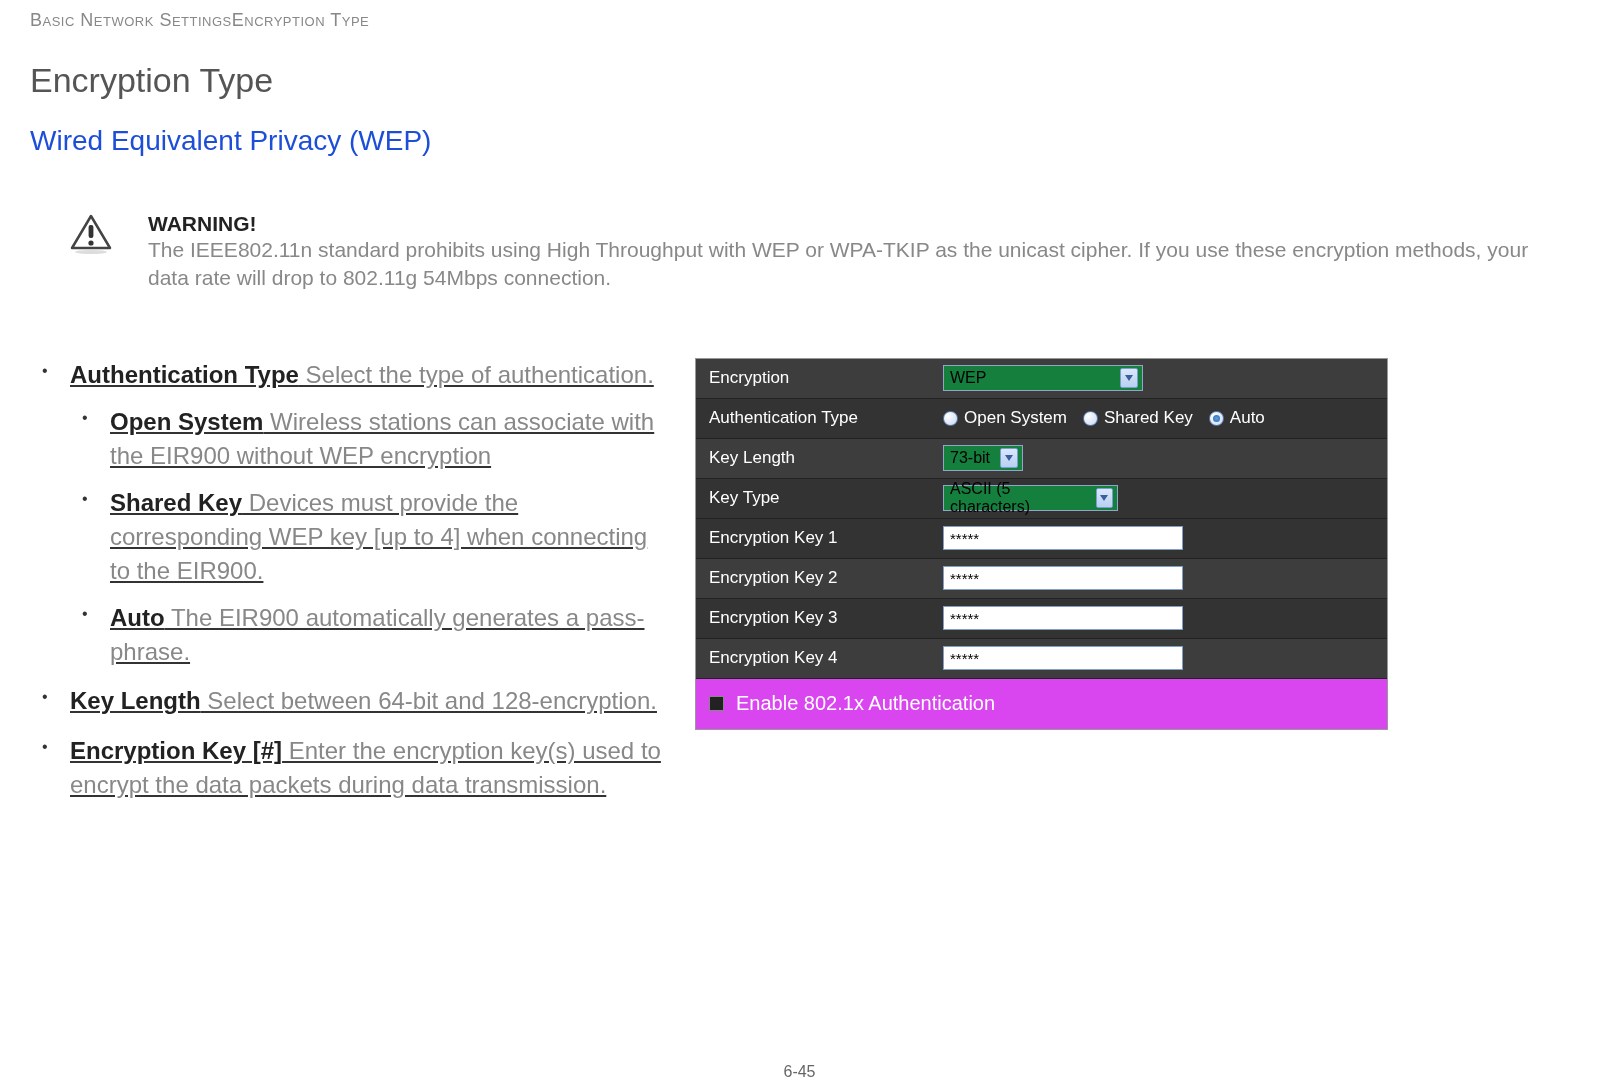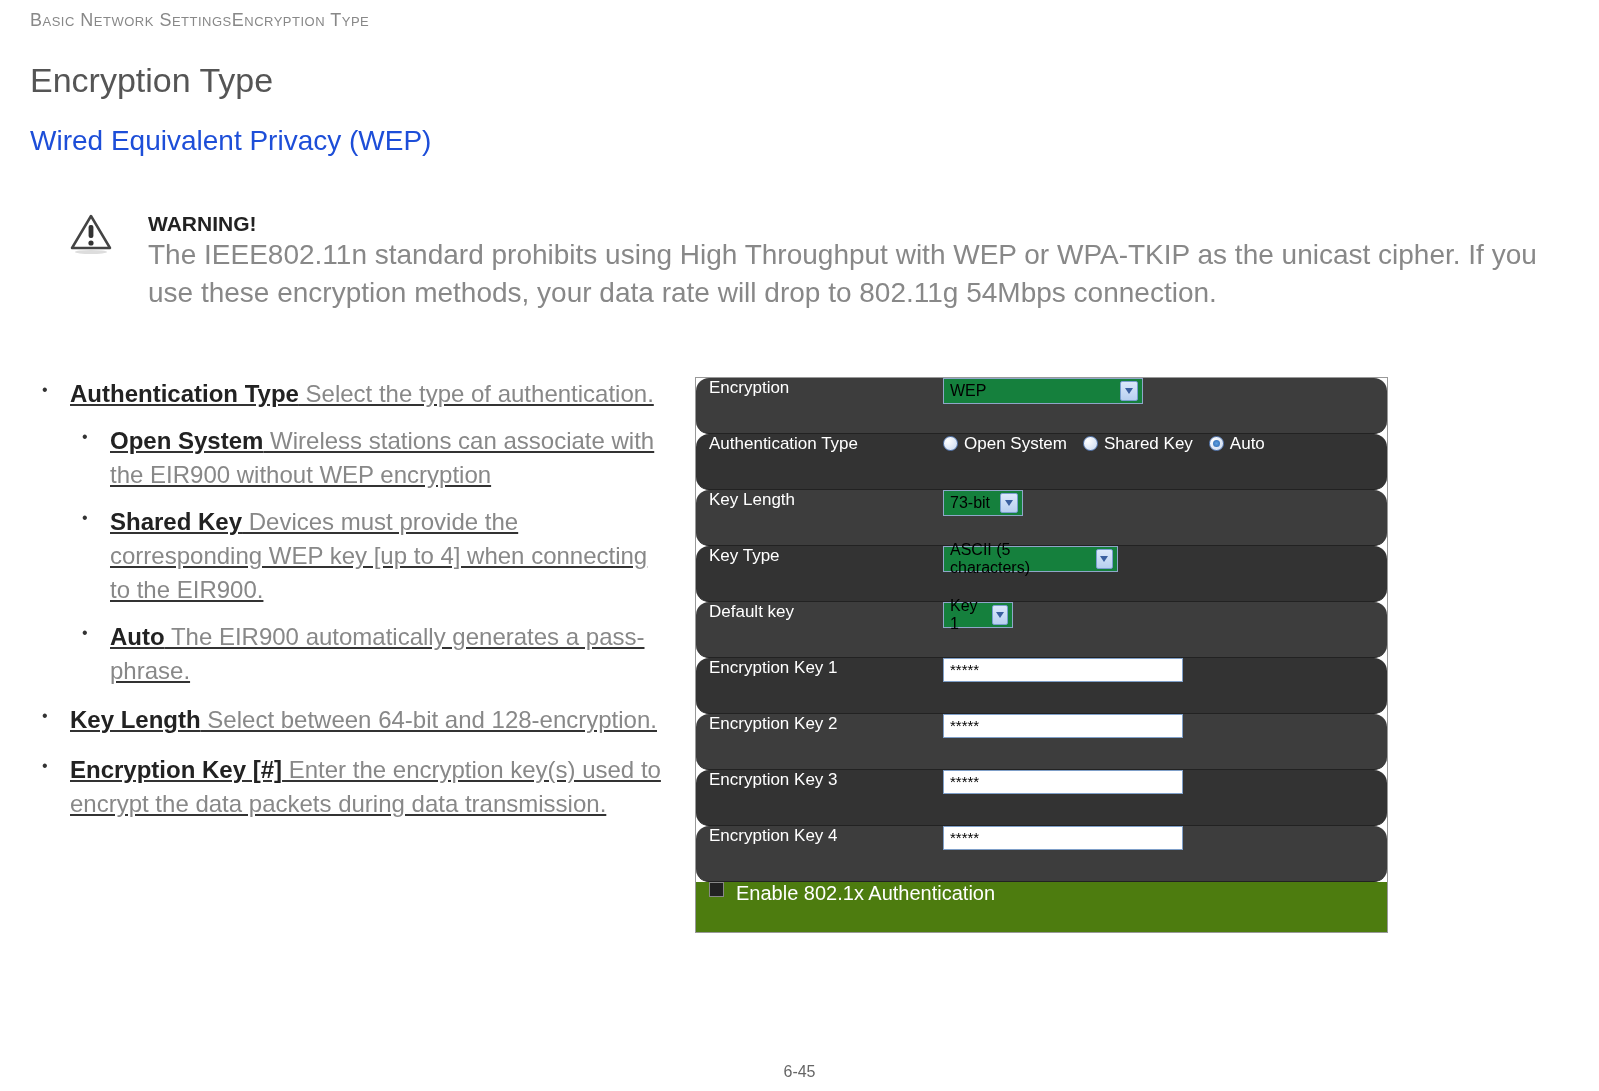--- a/index.html
+++ b/index.html
@@ -45,21 +45,21 @@
       flex: 0 0 auto;
       margin-top: 2px;
     }
     .warning-text { flex: 1; }
     .warning-label {
       font-weight: bold;
       font-size: 21px;
       color: #222;
     }
     .warning-body {
-      font-size: 28px;
+      font-size: 21px;
       color: #888;
       line-height: 1.35;
     }
     .content-row { display: flex; gap: 25px; }
     .left-col {
       flex: 0 0 640px;
       font-size: 24px;
       line-height: 1.4;
       text-decoration: underline;
     }
@@ -86,25 +86,24 @@
     
     .router-panel {
       width: 693px;
       border: 1px solid #999;
       font-family: Tahoma, Arial, sans-serif;
       font-size: 17px;
       color: #fff;
     }
     .r-row {
       display: flex;
-      align-items: flex-start;
-      height: 56px;
+      align-items: center;
+      height: 40px;
       background: #3d3d3d;
       border-bottom: 1px solid #222;
-      border-radius: 13px;
     }
     .r-row.alt { background: #333; }
     .r-label {
       flex: 0 0 247px;
       padding-left: 13px;
     }
     .r-ctrl {
       flex: 1;
       display: flex;
       align-items: center;
@@ -143,24 +142,24 @@
     }
     .txt {
       background: #fff; color: #000;
       width: 240px; height: 24px;
       border: 1px solid #7f9fc8;
       padding: 0 6px;
       font-size: 15px;
       display: inline-flex; align-items: center;
     }
     .r-footer {
-      background: #4d7c0f;
+      background: #d946ef;
       height: 50px;
       display: flex;
-      align-items: flex-start;
+      align-items: center;
       padding-left: 13px;
       gap: 12px;
     }
     .chk {
       width: 15px; height: 15px;
       border: 1px solid #888;
       background: #222;
     }
     .footer-label { font-size: 20px; }
     .sel-w-wep { width: 200px; justify-content: space-between; }
@@ -261,33 +260,20 @@
           <div class="sel sel-w-ascii">
             <span>ASCII (5 characters)</span>
             <span class="sel-arrow">
                 <svg viewBox="0 0 8 6">
                   <polygon points="0,0 8,0 4,6" fill="#3a5fa0"></polygon>
                 </svg>
               </span>
           </div>
         </div>
       </div>
-      <div class="r-row">
-        <div class="r-label">Default key</div>
-        <div class="r-ctrl">
-          <div class="sel sel-w-key1">
-            <span>Key 1</span>
-            <span class="sel-arrow">
-                <svg viewBox="0 0 8 6">
-                  <polygon points="0,0 8,0 4,6" fill="#3a5fa0"></polygon>
-                </svg>
-              </span>
-          </div>
-        </div>
-      </div>
       <div class="r-row alt">
         <div class="r-label">Encryption Key 1</div>
         <div class="r-ctrl">
             <span class="txt">*****</span>
           </div>
       </div>
       <div class="r-row">
         <div class="r-label">Encryption Key 2</div>
         <div class="r-ctrl">
             <span class="txt">*****</span>

